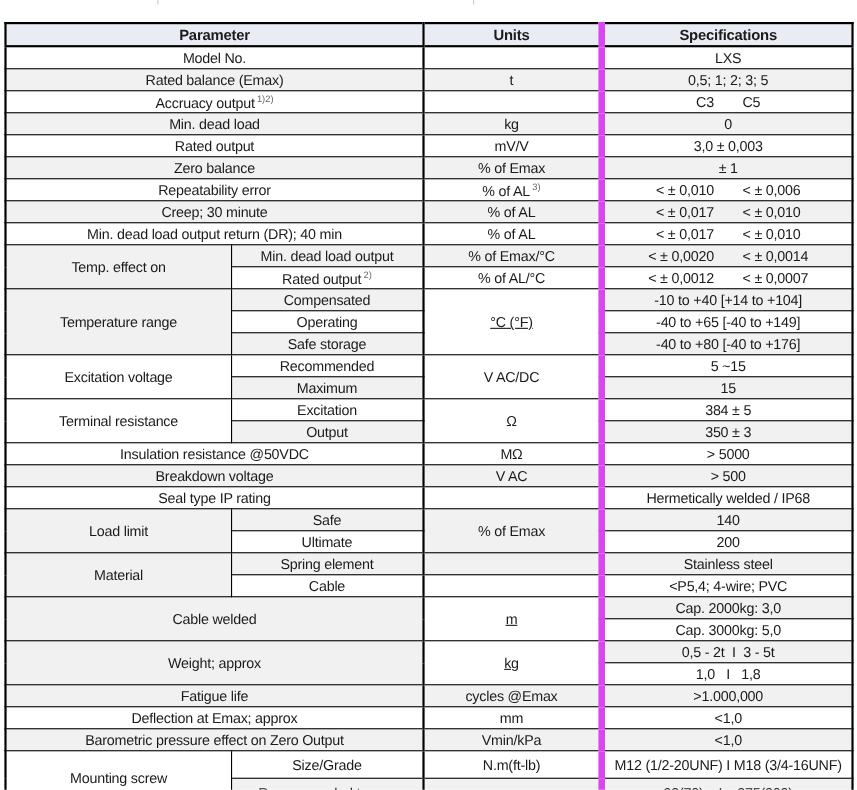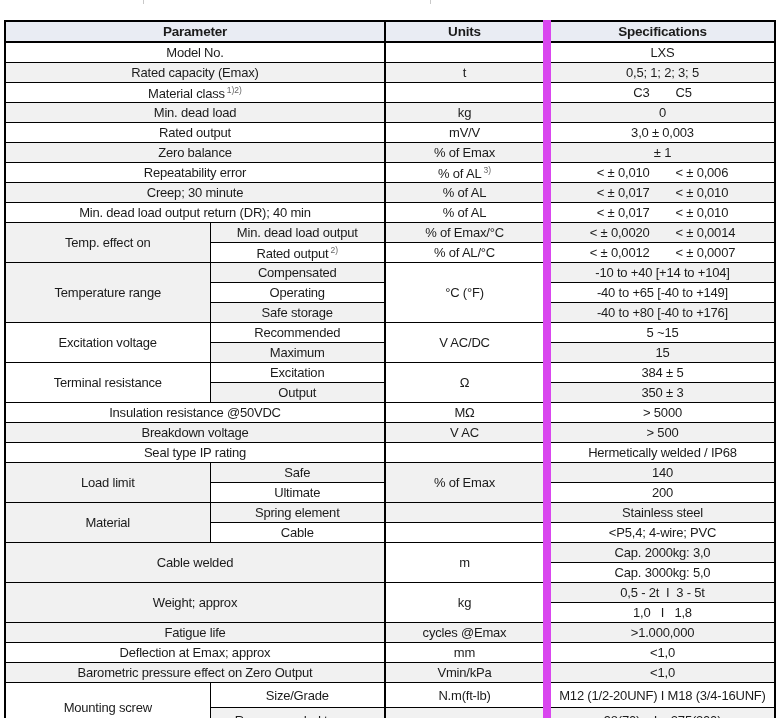--- a/index.html
+++ b/index.html
@@ -2,25 +2,25 @@
 <html><head>
 <meta charset="utf-8">
 <style>
   html,body{margin:0;padding:0;background:#fff;}
   body{width:779px;height:718px;position:relative;font-family:"Liberation Sans","DejaVu Sans",sans-serif;color:#1b1b1b;}
   .tick{position:absolute;top:0;width:1px;height:4px;background:#c9c9c9;}
   table{border-collapse:collapse;table-layout:fixed;width:771px;margin:20px 4px 0 4px;border:2px solid #000;font-size:13px;letter-spacing:-0.2px;}
   col.c1{width:205px;} col.c2{width:175px;} col.c3{width:162px;} col.c4{width:228px;}
   th,td{border:1px solid #000;height:19px;line-height:15px;padding:0 4px;background:#fff;overflow:hidden;}
   th{background:#e9ecf3;font-weight:bold;text-align:center;border-bottom:2px solid #000;font-size:13.5px;}
-  th.u,td.u{border-left:2px solid #000;border-right:8px solid #d946ef;}
+  th.u,td.u{border-left:2px solid #000;border-right:6px solid #d946ef;}
   td.p,td.sub{text-align:center;}
   td.u,td.s{text-align:center;white-space:pre;}
   tr.sh td{background:#f1f1f1;}
-  td.wh{background:#fff !important;}
+  td.wh{background:#fff !important;text-decoration:underline;}
   tr.tall td{height:24px;}
   .dual{display:flex;justify-content:center;gap:26px;white-space:pre;}
   .sup{font-size:8.5px;color:#666;vertical-align:super;letter-spacing:0;margin-left:2px;}
 </style>
 </head>
 <body>
 
 <div class="tick" style="left:143px"></div>
 <div class="tick" style="left:430px"></div>
 
@@ -39,27 +39,27 @@
   <th>Specifications</th>
 </tr>
 
 <tr>
   <td class="p" colspan="2">Model No.</td>
   <td class="u"></td>
   <td class="s">LXS</td>
 </tr>
 
 <tr class="sh">
-  <td class="p" colspan="2">Rated capacity (Emax)</td>
+  <td class="p" colspan="2">Rated balance (Emax)</td>
   <td class="u">t</td>
   <td class="s">0,5; 1; 2; 3; 5</td>
 </tr>
 
 <tr>
-  <td class="p" colspan="2"><span>Material class</span><span class="sup">1)2)</span></td>
+  <td class="p" colspan="2"><span>Accruacy output</span><span class="sup">1)2)</span></td>
   <td class="u"></td>
   <td class="s"><div class="dual"><span>C3</span><span>C5</span></div></td>
 </tr>
 
 <tr class="sh">
   <td class="p" colspan="2">Min. dead load</td>
   <td class="u">kg</td>
   <td class="s">0</td>
 </tr>
 

